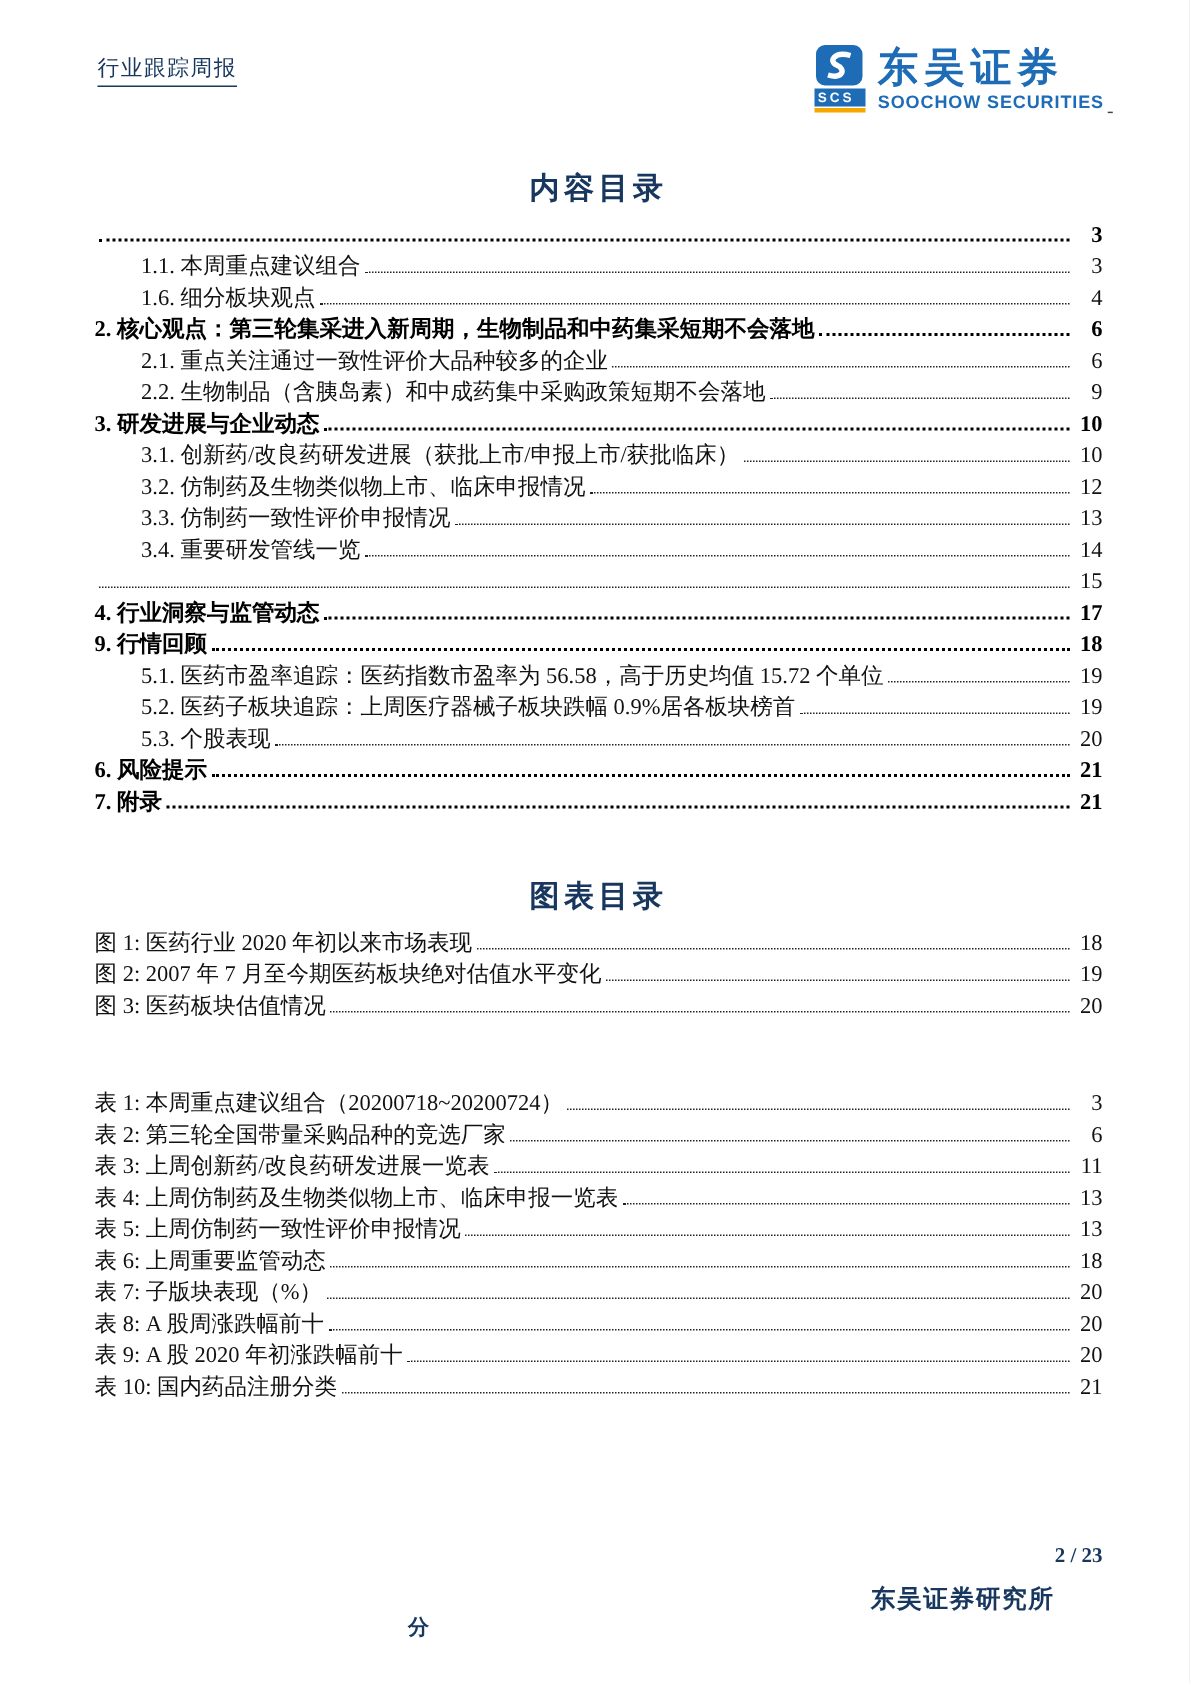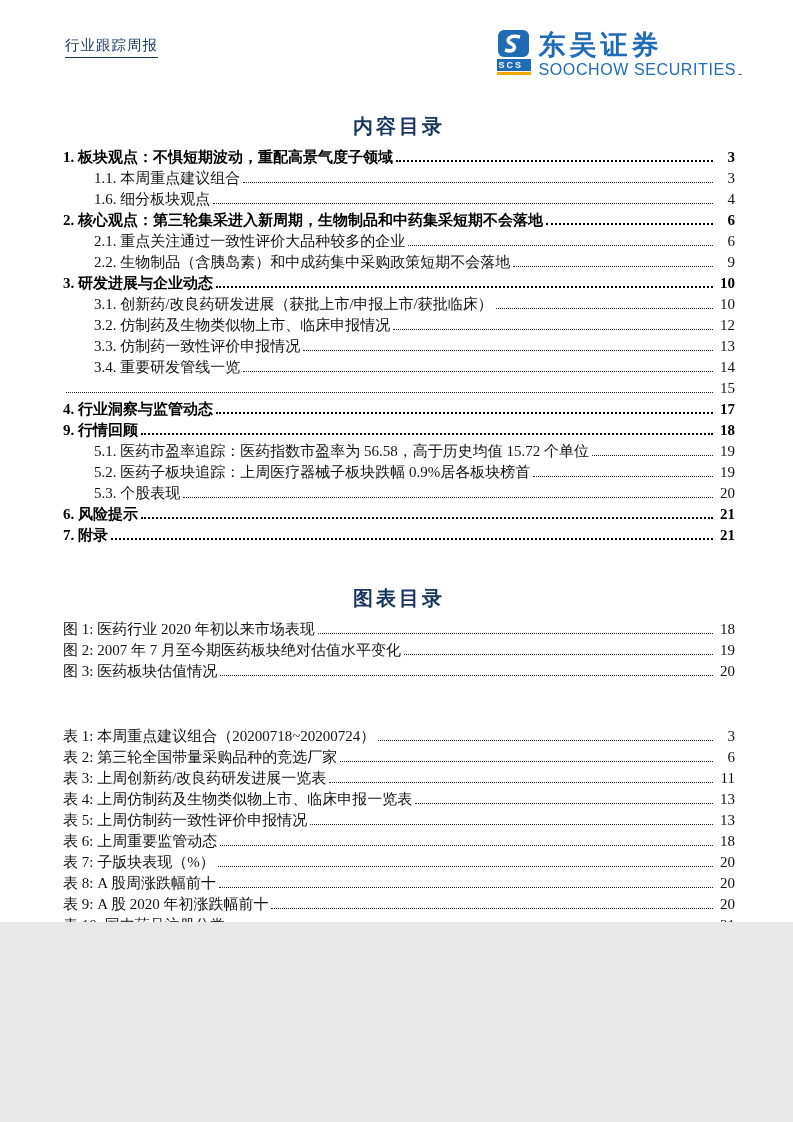--- a/index.html
+++ b/index.html
@@ -1,18 +1,18 @@
 <!DOCTYPE html>
 <html><head>
 <meta charset="utf-8">
 <style>
   * { margin:0; padding:0; box-sizing:border-box; }
   html,body { background:#e8e8e8; }
   .page {
-    position:relative; width:793px; height:922px; margin:0 auto;
+    position:relative; width:793px; height:1122px; margin:0 auto;
     background:#ffffff; overflow:hidden;
     font-family:"Liberation Serif","DejaVu Serif",serif;
     color:#111111;
   }
   
   .report-type {
     position:absolute; left:65px; top:36px;
     font-size:14.5px; color:#17375E;
     border-bottom:1px solid #17375E; padding-bottom:2px;
     letter-spacing:1px;
@@ -30,22 +30,22 @@
     font-size:9px; font-weight:bold; text-align:center;
     letter-spacing:2px; padding:1px 16px 1px 2px; line-height:10px;
   }
   .logo-bar { margin-top:1px; height:3px; background:#F5A700; }
   .logo-cn {
     font-size:27px; font-weight:bold; color:#1E6CB5;
     letter-spacing:4px; line-height:30px; white-space:nowrap;
   }
   .logo-en {
     font-family:"Liberation Sans","DejaVu Sans",sans-serif;
-    font-size:16px; color:#1E6CB5; letter-spacing:0.6px;
-    margin-top:1px; white-space:nowrap;
+    font-size:12px; color:#1E6CB5; letter-spacing:0.6px;
+    margin-top:1px; white-space:nowrap;font-weight:bold;
   }
   .logo-dash { position:absolute; top:66px; left:738px; color:#444; font-size:13px; }
 
   
   .content { position:absolute; left:63px; top:114px; width:672px; }
   .sec-title {
     text-align:center; color:#17375E; font-size:20px; font-weight:bold;
     letter-spacing:3px; margin-bottom:9px; line-height:24px;
   }
   .sec-title.figures { margin-top:40px; }
@@ -100,21 +100,20 @@
       <div class="logo-cn">东吴证券</div>
       <div class="logo-en">SOOCHOW SECURITIES</div>
     </div>
   </div>
   <span class="logo-dash">-</span>
 
   <div class="content">
     <div class="sec-title">内容目录</div>
     <div class="toc-list" id="toc-list">
         <div class="toc-row lvl1">
-          <span class="label">1. 板块观点：不惧短期波动，重配高景气度子领域</span>
           <span class="dots"></span>
           <span class="pg">3</span>
         </div>
         <div class="toc-row lvl2">
           <span class="label">1.1. 本周重点建议组合</span>
           <span class="dots"></span>
           <span class="pg">3</span>
         </div>
         <div class="toc-row lvl2">
           <span class="label">1.6. 细分板块观点</span>

